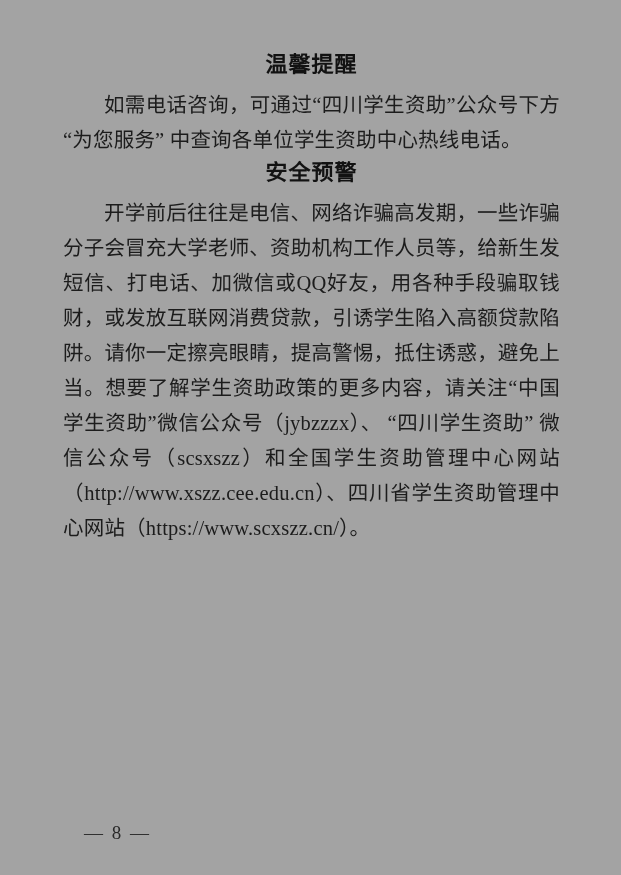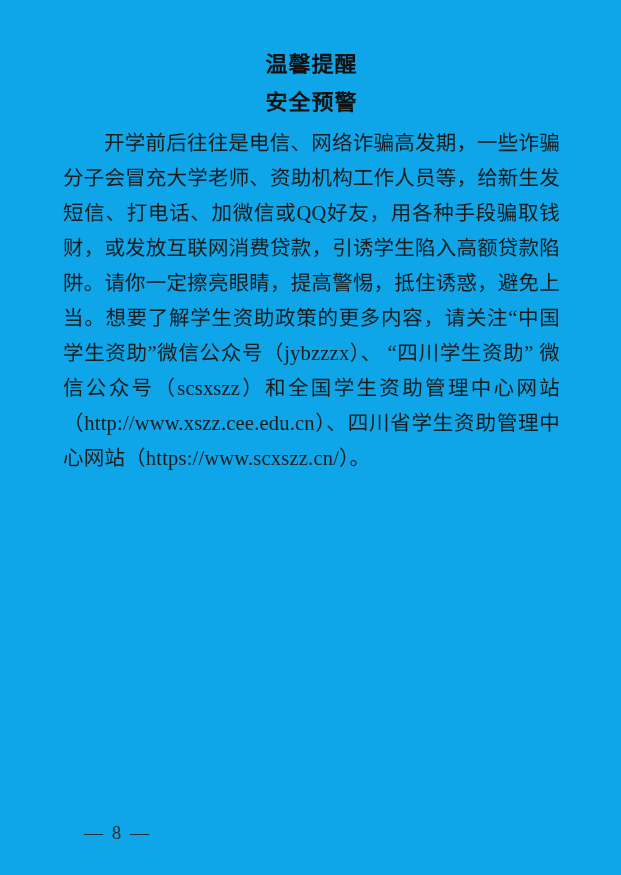--- a/index.html
+++ b/index.html
@@ -4,21 +4,21 @@
 <style>
   html, body {
     margin: 0;
     padding: 0;
     background: #ffffff;
   }
   .page {
     position: relative;
     width: 621px;
     height: 875px;
-    background: #0ea5e9;
+    background: #a3a3a3;
     overflow: hidden;
     font-family: "Liberation Serif", "DejaVu Serif", serif;
   }
   .content {
     padding: 50px 61px 0 63px;
   }
   .section-title {
     font-family: "Liberation Sans", "DejaVu Sans", sans-serif;
     font-weight: 700;
     font-size: 22px;
@@ -51,20 +51,21 @@
   }
 </style>
 </head>
 <body>
 
 <div class="page">
   <div class="content">
 
     <section>
       <h2 class="section-title">温馨提醒</h2>
+      <p class="body-para">如需电话咨询，可通过“四川学生资助”公众号下方“为您服务” 中查询各单位学生资助中心热线电话。</p>
     </section>
 
     <section>
       <h2 class="section-title second">安全预警</h2>
       <p class="body-para">开学前后往往是电信、网络诈骗高发期，一些诈骗分子会冒充大学老师、资助机构工作人员等，给新生发短信、打电话、加微信或QQ好友，用各种手段骗取钱财，或发放互联网消费贷款，引诱学生陷入高额贷款陷阱。请你一定擦亮眼睛，提高警惕，抵住诱惑，避免上当。想要了解学生资助政策的更多内容，请关注“中国学生资助”微信公众号（jybzzzx）、 “四川学生资助” 微信公众号（scsxszz）和全国学生资助管理中心网站（http://www.xszz.cee.edu.cn）、四川省学生资助管理中心网站（https://www.scxszz.cn/）。</p>
     </section>
 
   </div>
 
   <div class="page-number">— 8 —</div>

